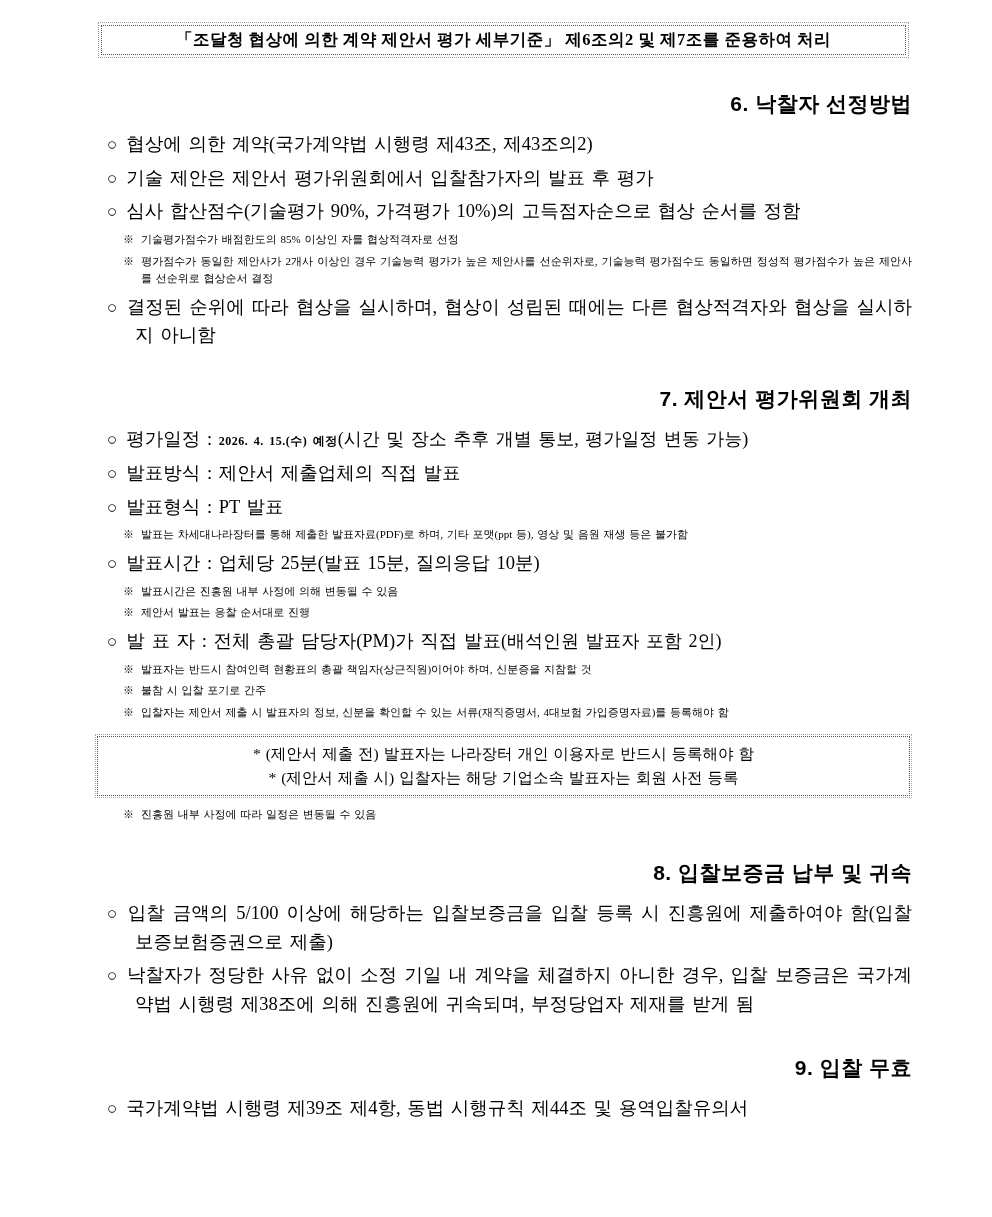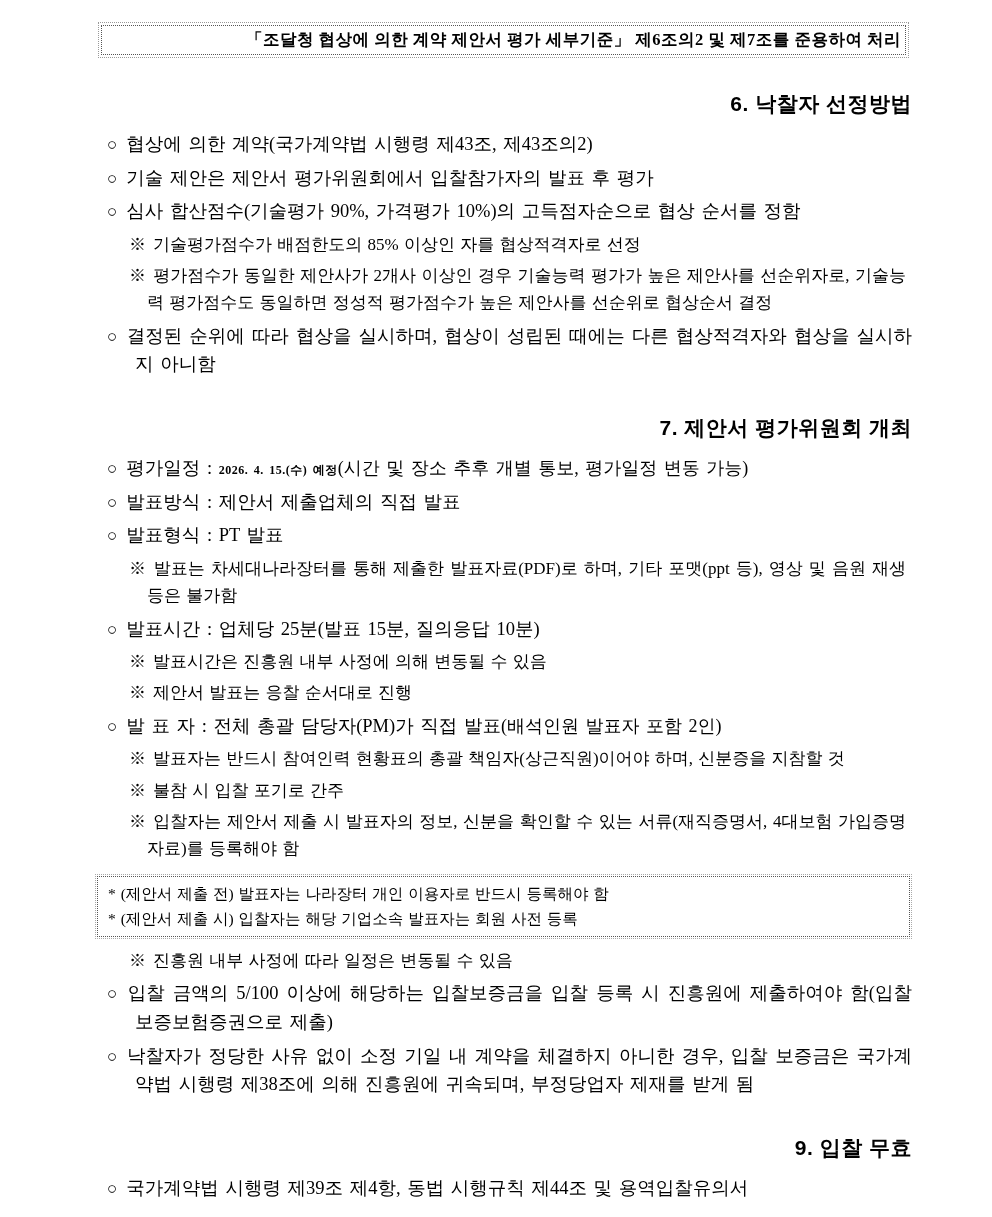--- a/index.html
+++ b/index.html
@@ -17,21 +17,21 @@
   .page {
     box-sizing: border-box;
     width: 992px;
     padding: 25px 80px 0 95px;
   }
   
   .header-box {
     border: 1px dotted #555;
     outline: 1px dotted #999;
     outline-offset: 2px;
-    text-align: right;
+    text-align: center;
     font-weight: bold;
     font-size: 16.5px;
     letter-spacing: 0.5px;
     padding: 3px 4px;
     margin: 0 6px 0 6px;
   }
   
   h2.sec-title {
     font-family: "Liberation Sans", "DejaVu Sans", sans-serif;
     font-size: 21px;
@@ -49,23 +49,23 @@
     text-indent: -28px;
     text-align: justify;
     word-spacing: 2px;
   }
   p.bullet .mk {
     font-size: 17px;
     margin-right: 9px;
   }
   
   p.note {
-    font-size: 17px;
+    font-size: 11px;
     line-height: 1.6;
-    margin: 4px 6px;
+    margin: 4px 0;
     padding-left: 46px;
     text-indent: -18px;
     text-align: justify;
     word-spacing: 1px;
   }
   p.note .mk {
     margin-right: 7px;
   }
   .small {
     font-size: 18px;
@@ -81,20 +81,21 @@
     outline: 1px dotted #aaa;
     outline-offset: 1px;
     margin: 14px 2px 10px 2px;
     padding: 4px 10px;
   }
   .dotted-box p {
     margin: 2px 0;
     font-size: 15.5px;
     line-height: 1.45;
     word-spacing: 1px;
+    text-align: center;
   }
 </style>
 </head>
 <body>
 
 <div class="page">
 
   <div class="header-box">
     <span>「조달청 협상에 의한 계약 제안서 평가 세부기준」  제6조의2 및 제7조를 준용하여 처리</span>
   </div>
@@ -120,19 +121,20 @@
   <p class="note"><span class="mk">※</span><span>불참 시 입찰 포기로 간주</span></p>
   <p class="note"><span class="mk">※</span><span>입찰자는 제안서 제출 시 발표자의 정보, 신분을 확인할 수 있는 서류(재직증명서, 4대보험 가입증명자료)를 등록해야 함</span></p>
 
   <div class="dotted-box">
     <p>* (제안서 제출 전) 발표자는 나라장터 개인 이용자로 반드시 등록해야 함</p>
     <p>* (제안서 제출 시) 입찰자는 해당 기업소속 발표자는 회원 사전 등록</p>
   </div>
 
   <p class="note"><span class="mk">※</span><span>진흥원 내부 사정에 따라 일정은 변동될 수 있음</span></p>
 
+  <h2 class="sec-title">8. 입찰보증금 납부 및 귀속</h2>
   <p class="bullet"><span class="mk">○</span><span>입찰 금액의 5/100 이상에 해당하는 입찰보증금을 입찰 등록 시 진흥원에 제출하여야 함(입찰보증보험증권으로 제출)</span></p>
   <p class="bullet"><span class="mk">○</span><span>낙찰자가 정당한 사유 없이 소정 기일 내 계약을 체결하지 아니한 경우, 입찰 보증금은 국가계약법 시행령 제38조에 의해 진흥원에 귀속되며, 부정당업자 제재를 받게 됨</span></p>
 
   <h2 class="sec-title">9. 입찰 무효</h2>
   <p class="bullet"><span class="mk">○</span><span>국가계약법 시행령 제39조 제4항, 동법 시행규칙 제44조 및 용역입찰유의서</span></p>
 
 </div>
 
 </body></html>

